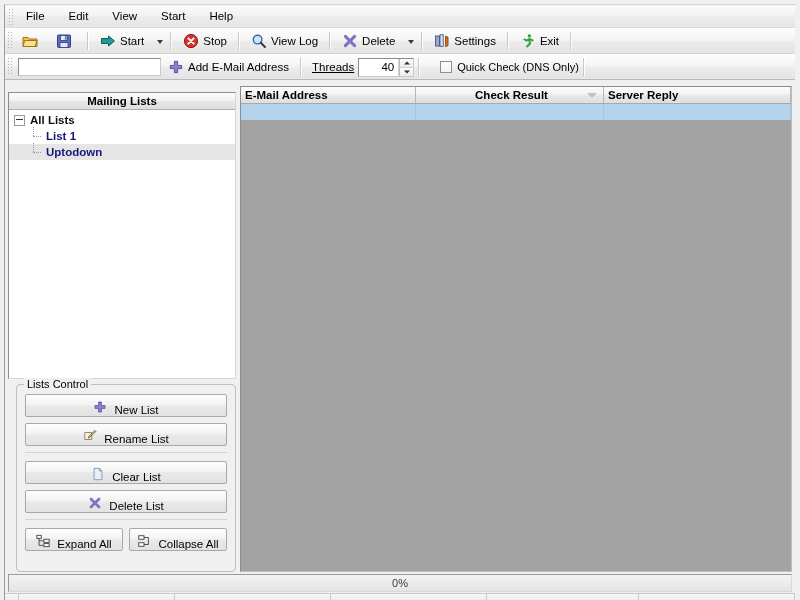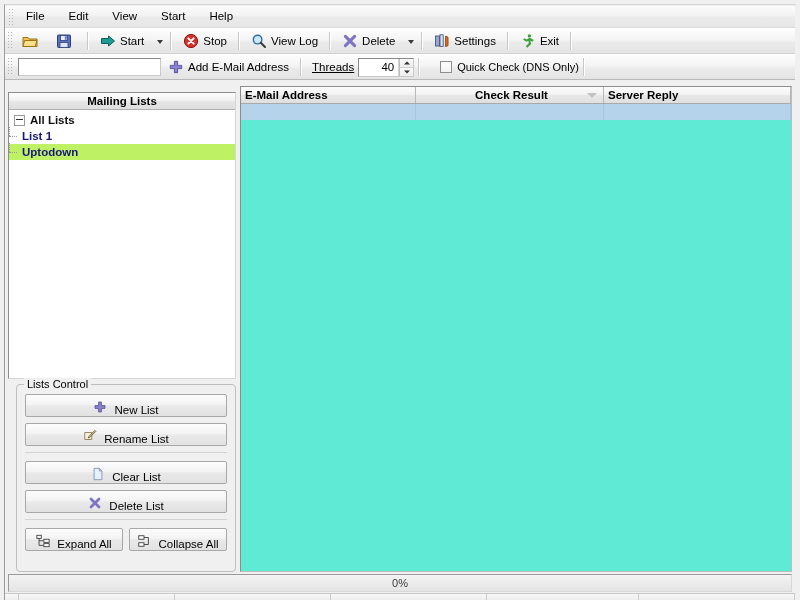--- a/index.html
+++ b/index.html
@@ -207,22 +207,22 @@
   .tnode {
     display: flex; align-items: center;
     height: 16px;
     font-weight: bold;
     font-size: 11.5px;
     color: #17177a;
     white-space: nowrap;
     cursor: default;
   }
   .tnode.root { color: #111111; padding-left: 5px; }
-  .tnode.child { padding-left: 0; }
-  .tnode.sel { background: #bef264; }
+  .tnode.child { padding-left: 24px; }
+  .tnode.sel { background: #e5e5e5; }
   .expander {
     width: 9px; height: 9px;
     border: 1px solid #9a9a9a;
     background: #ffffff;
     position: relative;
     margin-right: 5px;
     flex: none;
   }
   .expander::before {
     content:""; position:absolute;
@@ -285,21 +285,21 @@
     margin: 3px 0 8px 0;
   }
   .lc-row { display: flex; gap: 6px; }
   .lc-row .lc-btn { width: 50%; }
 
   
   .grid-box {
     position: absolute;
     left: 240px; top: 86px;
     width: 552px; height: 486px;
-    background: #5eead4;
+    background: #a3a3a3;
     border: 1px solid #8d8d8d;
     border-right-color: #bdbdbd;
     border-bottom-color: #bdbdbd;
     box-sizing: border-box;
     overflow: hidden;
   }
   .grid-hdr {
     display: flex;
     height: 17px;
     background: linear-gradient(to bottom,#fcfcfc 0%, #f3f3f3 46%, #e7e7e7 54%, #dfdfdf 100%);

